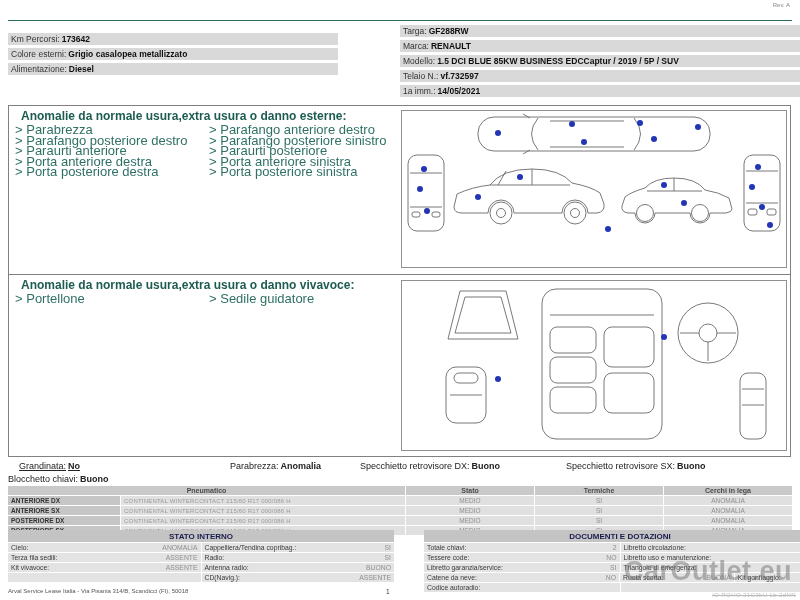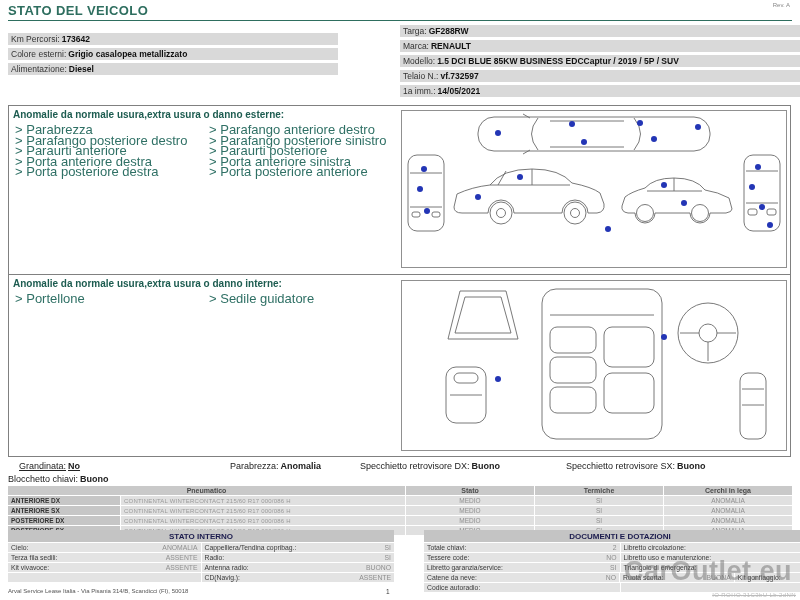--- a/index.html
+++ b/index.html
@@ -12,21 +12,21 @@
   .info-col{position:absolute;top:25px;}
   .info-left{left:8px;width:330px;margin-top:8px;}
   .info-right{left:400px;width:453px;}
   .bar-row{background:#d9d9d9;padding:1px 3px;margin-bottom:3px;font-size:8.5px;line-height:10px;color:#333;}
   .bar-row .val{font-weight:bold;color:#101010;margin-left:2px;}
   .bar-row.wrapped{padding-right:80px;}
   .main-box{position:absolute;top:105px;left:8px;width:783px;height:352px;border:1px solid #808080;background:#fff;}
   .sub{position:relative;}
   .sub1{height:169px;border-bottom:1px solid #808080;}
   .sub2{height:181px;}
-  .sec-title{position:absolute;top:3px;left:4px;font-size:10px;font-weight:bold;color:#1d5c50;}
+  .sec-title{position:absolute;top:3px;left:12px;font-size:12px;font-weight:bold;color:#1d5c50;}
   .items{position:absolute;top:19px;font-size:13px;line-height:10.5px;color:#2f7065;}
   .items .item::before{content:"> ";}
   .c1{left:6px;}
   .c2{left:200px;}
   .diagram{position:absolute;right:3px;border:1px solid #909090;background:#fff;}
   .d1{top:4px;width:386px;height:158px;}
   .d2{top:5px;width:386px;height:171px;}
   .summary{position:absolute;top:461px;left:8px;width:784px;height:24px;font-size:9px;color:#222;}
   .summary .pair{position:absolute;white-space:nowrap;}
   .summary .val{font-weight:bold;margin-left:2px;}
@@ -53,21 +53,20 @@
   .footer-page{position:absolute;left:386px;top:588px;font-size:6.5px;color:#333;}
   .footer-id{position:absolute;right:4px;top:592px;font-size:6px;color:#bcbcbc;text-decoration:line-through;letter-spacing:.4px;}
   .watermark{position:absolute;left:624px;top:556px;font-size:27px;font-weight:bold;color:#6e6e6e;opacity:.48;z-index:9;letter-spacing:.5px;}
   svg{display:block;}
 </style>
 </head>
 <body>
 
 <div class="page">
 
-  <div class="title">STATO DEL VEICOLO</div>
   <div class="rev">Rev. A</div>
   <div class="header-rule"></div>
 
   <div class="info-col info-left">
     <div class="bar-row">
       <span class="lbl">Km Percorsi:</span><span class="val">173642</span>
     </div>
     <div class="bar-row">
       <span class="lbl">Colore esterni:</span><span class="val">Grigio casalopea metallizzato</span>
     </div>
@@ -103,21 +102,21 @@
         <div class="item">Parafango posteriore destro</div>
         <div class="item">Paraurti anteriore</div>
         <div class="item">Porta anteriore destra</div>
         <div class="item">Porta posteriore destra</div>
       </div>
       <div class="items c2">
         <div class="item">Parafango anteriore destro</div>
         <div class="item">Parafango posteriore sinistro</div>
         <div class="item">Paraurti posteriore</div>
         <div class="item">Porta anteriore sinistra</div>
-        <div class="item">Porta posteriore anteriore</div>
+        <div class="item">Porta posteriore sinistra</div>
       </div>
       <div class="diagram d1">
         <svg viewBox="0 0 384 156" width="384" height="156">
           <g stroke="#6a6a6a" fill="none" stroke-width="0.9">
 
             <rect x="76" y="6" width="232" height="34" rx="16"></rect>
             <path d="M136,7 q-13,16 0,32"></path>
             <path d="M232,7 q13,16 0,32"></path>
             <line x1="148" y1="10" x2="222" y2="10"></line>
             <line x1="148" y1="36" x2="222" y2="36"></line>
@@ -166,21 +165,21 @@
             <circle cx="356" cy="56" r="3"></circle>
             <circle cx="350" cy="76" r="3"></circle>
             <circle cx="360" cy="96" r="3"></circle>
             <circle cx="368" cy="114" r="3"></circle>
           </g>
         </svg>
       </div>
     </div>
 
     <div class="sub sub2">
-      <div class="sec-title">Anomalie da normale usura,extra usura o danno interne:</div>
+      <div class="sec-title">Anomalie da normale usura,extra usura o danno vivavoce:</div>
       <div class="items c1">
         <div class="item">Portellone</div>
       </div>
       <div class="items c2">
         <div class="item">Sedile guidatore</div>
       </div>
       <div class="diagram d2">
         <svg viewBox="0 0 384 168" width="384" height="168">
           <g stroke="#6a6a6a" fill="none" stroke-width="0.9">
 

